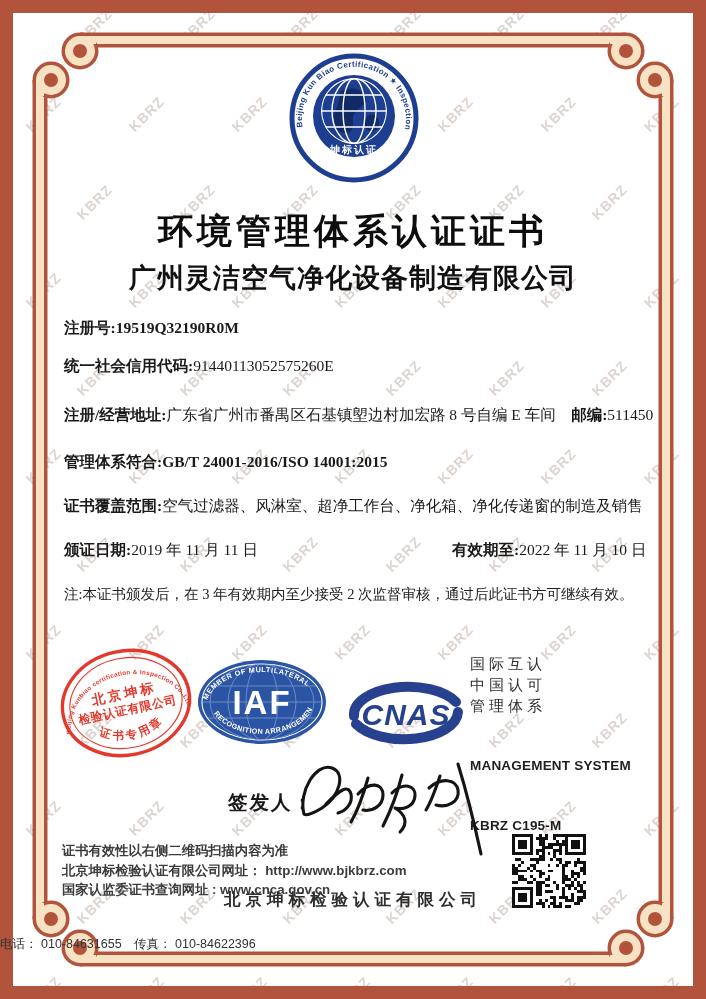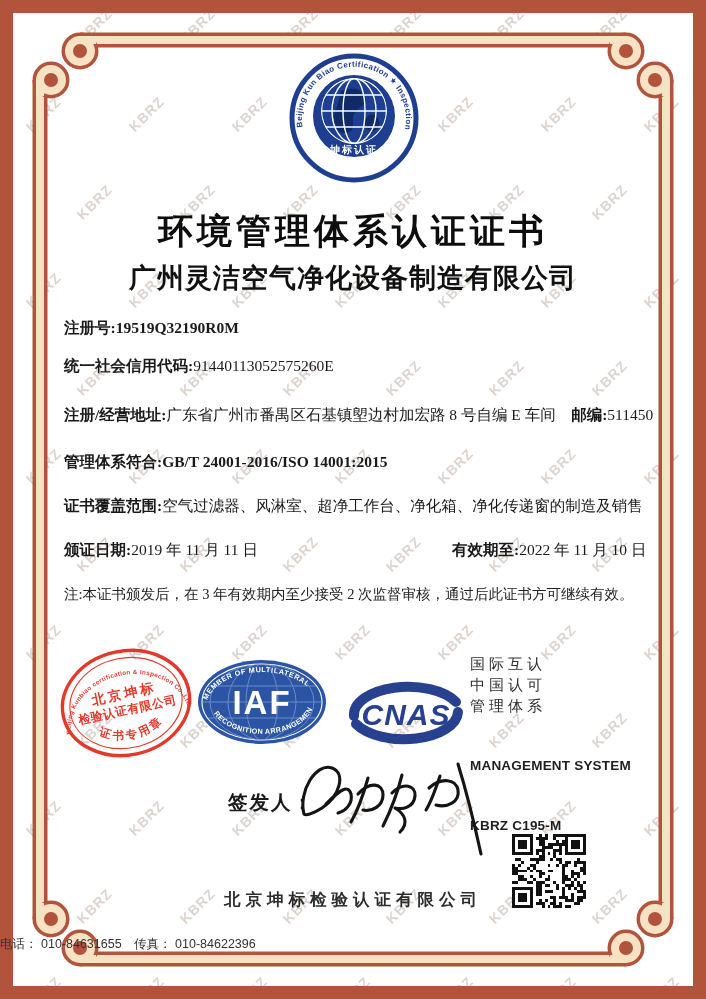--- a/index.html
+++ b/index.html
@@ -325,20 +325,25 @@
         <path d="M80 28 C75 46 70 60 63 72"></path>
         <path d="M70 44 C82 31 95 33 95 45 C95 56 84 62 75 60"></path>
         <path d="M114 25 C109 45 102 62 95 76"></path>
         <path d="M104 43 C115 32 128 35 127 46 C126 57 115 60 107 58 C117 64 121 73 112 82"></path>
         <path d="M152 26 C147 41 143 52 138 60"></path>
         <path d="M141 38 C153 27 168 29 170 40 C172 52 159 58 148 55"></path>
         <path d="M170 14 C178 40 186 72 193 104"></path>
       </g>
     </svg>
 
+    <div class="abs" id="footer-left">
+      <div>证书有效性以右侧二维码扫描内容为准</div>
+      <div>北京坤标检验认证有限公司网址： http://www.bjkbrz.com</div>
+      <div>国家认监委证书查询网址 : www.cnca.gov.cn</div>
+    </div>
 
     <div class="abs" id="qr">
         <div class="on"></div>
         <div class="on"></div>
         <div class="on"></div>
         <div class="on"></div>
         <div class="on"></div>
         <div class="on"></div>
         <div class="on"></div>
         <div></div>

